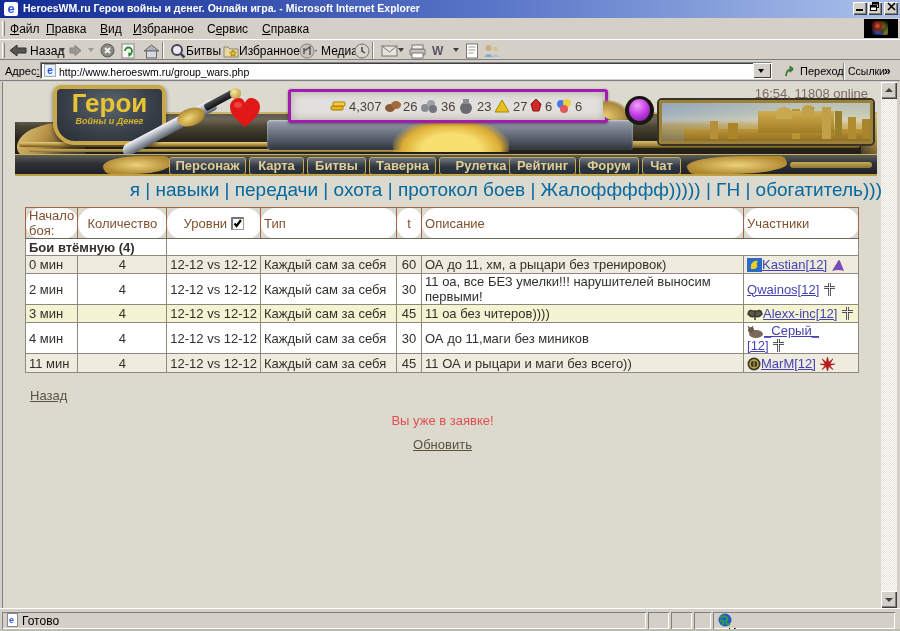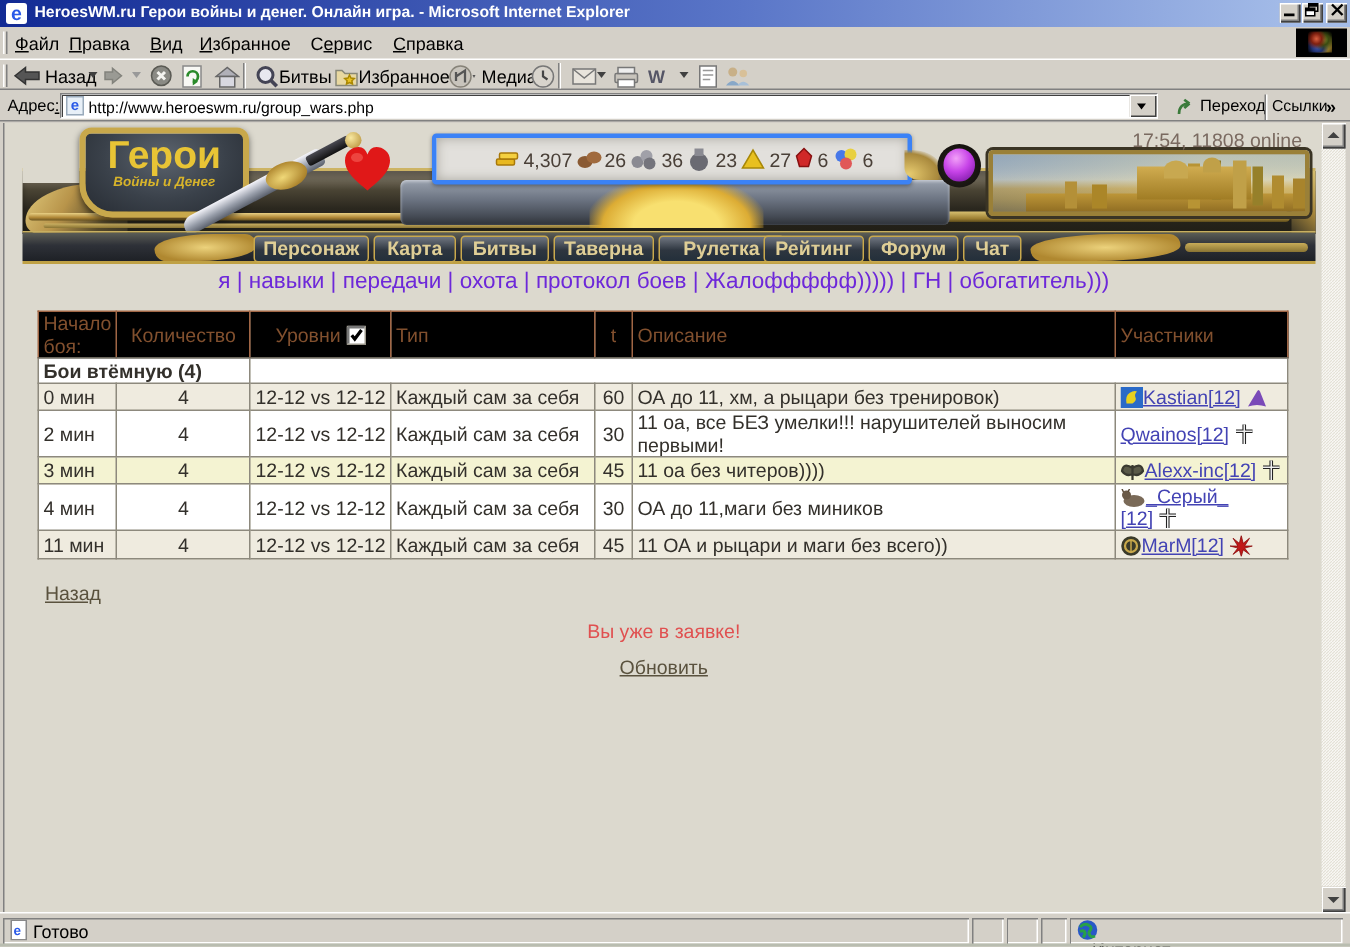--- a/index.html
+++ b/index.html
@@ -50,40 +50,40 @@
 #pipes2{position:absolute;left:14px;top:53px;width:400px;height:3px;background:linear-gradient(#ccb264,#8a7433);border-radius:2px;}
 #barc-r{position:absolute;right:0;top:18px;width:16px;height:42px;background:linear-gradient(45deg,#3a3526,#a8883c 50%,#d8c070);}
 #shield{position:absolute;left:38px;top:-11px;width:113px;height:60px;background:radial-gradient(ellipse at 50% 30%,#5c646e,#3a414a 55%,#272c33);border:4px solid #c8a84b;border-radius:8px 8px 22px 22px;text-align:center;color:#e8c435;box-shadow:0 2px 4px rgba(0,0,0,.5);}
 #shield .t1{font-size:26px;font-weight:bold;line-height:28px;}
 #shield .t2{font-size:9px;font-weight:bold;line-height:9px;color:#d8b42a;font-style:italic;}
 #sword{position:absolute;left:102px;top:26px;width:104px;height:12px;background:linear-gradient(#f4f4fa,#9aa0ac 55%,#5a606c);transform:rotate(-28deg);border-radius:7px 3px 3px 0;}
 #hilt{position:absolute;left:188px;top:1px;width:32px;height:7px;background:linear-gradient(#4a4a52,#111);transform:rotate(-28deg);border-radius:2px;}
 #guard{position:absolute;left:162px;top:12px;width:28px;height:18px;background:radial-gradient(ellipse at 40% 50%,#f0d878,#b08830 70%,#8a6820);transform:rotate(-28deg);border-radius:40% 60% 40% 60%;}
 #pommel{position:absolute;left:215px;top:-8px;width:11px;height:11px;border-radius:50%;background:radial-gradient(circle at 35% 35%,#f8e8a0,#b08830);}
 #heart{position:absolute;left:213px;top:1px;width:34px;height:32px;}
-#resbar{position:absolute;left:273px;top:-7px;width:320px;height:34px;background:#e2e0dc;border:3px solid #3b82f6;border-radius:3px;box-shadow:inset 0 0 8px #a8a69e,0 1px 3px rgba(0,0,0,.4);font-size:13px;color:#4a4038;line-height:28px;white-space:nowrap;}
+#resbar{position:absolute;left:273px;top:-7px;width:320px;height:34px;background:#e2e0dc;border:3px solid #a21caf;border-radius:3px;box-shadow:inset 0 0 8px #a8a69e,0 1px 3px rgba(0,0,0,.4);font-size:13px;color:#4a4038;line-height:28px;white-space:nowrap;}
 #coins{position:absolute;left:378px;top:22px;width:116px;height:34px;background:radial-gradient(ellipse at 50% 95%,#f8e070 35%,#dcac34 60%,rgba(150,110,30,0) 75%);}
 #orb{position:absolute;left:610px;top:0px;width:29px;height:29px;border-radius:50%;background:radial-gradient(circle at 45% 55%,#2a2520,#15120e 70%);}
 #orb i{position:absolute;left:4px;top:3px;width:21px;height:22px;border-radius:50%;background:radial-gradient(circle at 40% 30%,#f2a0f8,#c743e8 45%,#8c22b4 80%,#6a1090);}
 #city{position:absolute;left:644px;top:4px;width:214px;height:44px;border:3px solid #9a8038;border-radius:3px;background:linear-gradient(#a7b6c2 0%,#c2c8c2 34%,#ccccbc 44%,#c09a40 60%,#a8842c 78%,#7a5f1e 100%);overflow:hidden;box-shadow:0 0 0 2px #3a3424;}
 #city .wall{position:absolute;left:22px;top:26px;width:192px;height:14px;background:linear-gradient(#bd9638,#8a6820);}
 #city .t1b{position:absolute;left:96px;top:8px;width:76px;height:22px;background:linear-gradient(#d0ac50,#a07c24);}
 #city .dome{position:absolute;left:114px;top:4px;width:16px;height:12px;border-radius:50% 50% 0 0;background:#c8a850;}
 #city .dome2{position:absolute;left:140px;top:2px;width:12px;height:10px;border-radius:50% 50% 0 0;background:#c0a048;}
 #city .tw1{position:absolute;left:48px;top:18px;width:8px;height:18px;background:#b49038;}
 #city .tw2{position:absolute;left:160px;top:4px;width:9px;height:32px;background:#c0a048;}
 #city .tw3{position:absolute;left:186px;top:14px;width:8px;height:22px;background:#b08c30;}
 #navstrip{position:absolute;left:0px;top:58px;width:862px;height:22px;background:linear-gradient(#5c5e56 0%,#2e3138 45%,#1e2126 100%);border-top:1px solid #c8b060;border-bottom:2px solid #bfa145;}
 .wing{position:absolute;top:1px;width:68px;height:18px;background:radial-gradient(ellipse at 50% 50%,#ecd27c,#b08830 75%);border-radius:60% 8px 60% 8px;}
 .navbtn{position:absolute;top:61px;height:18px;background:linear-gradient(#707680,#2e3640 55%,#232f3a);border:1px solid #c9a94e;border-radius:3px;color:#dfce96;font-size:13px;font-weight:bold;text-align:center;line-height:16px;}
-#submenu{position:absolute;left:0;top:97px;width:879px;text-align:center;font-size:15px;color:#6d28d9;}
+#submenu{position:absolute;left:0;top:97px;width:879px;text-align:right;font-size:19px;color:#0369a1;}
 
 table{border-collapse:collapse;position:absolute;left:22px;top:125px;font-size:13px;color:#33302b;}
 td{border:1px solid #8d897d;padding:0px 3px;font-weight:normal;vertical-align:middle;}
-tr.hdr td{background:#000000;color:#82502e;height:30px;border-color:#a06645;border-bottom-color:#6a665c;}
+tr.hdr td{background:#ffffff;color:#82502e;height:30px;border-color:#a06645;border-bottom-color:#6a665c;border-radius:15px;}
 .beige{background:#efebdf;}
 .yellow{background:#f4f3d2;}
 .white{background:#fff;}
 td a{color:#4343b4;text-decoration:underline;}
 .ctr{text-align:center;}
 .nw{white-space:nowrap;}
 td svg{vertical-align:-3px;}
 </style></head>
 <body>
 <div id="win">
@@ -194,21 +194,21 @@
     <svg style="position:absolute;left:784px;top:4px;" width="14" height="13">
         <path d="M2 11 Q2 4 9 4 M9 4 L5.5 1.5 M9 4 L5.5 7" stroke="#3a7a3a" stroke-width="1.8" fill="none"></path>
       </svg>
     <span style="position:absolute;left:800px;top:4px;font-size:11px;">Переход</span>
     <div class="tsep" style="left:843px;top:2px;"></div>
     <span style="position:absolute;left:848px;top:4px;font-size:10.5px;">Ссылки</span>
     <span style="position:absolute;left:884px;top:3px;font-weight:bold;">»</span>
   </div>
   <div id="viewport" class="abs">
     <div id="page">
-      <div style="position:absolute;left:595px;top:4px;width:270px;text-align:right;font-size:13px;color:#7a6a60;z-index:6;">17:54, 11808 online</div>
+      <div style="position:absolute;left:595px;top:4px;width:270px;text-align:right;font-size:13px;color:#7a6a60;z-index:6;">16:54, 11808 online</div>
       <div id="banner">
         <div id="mainbar"></div>
           <div style="position:absolute;left:0;top:16px;width:38px;height:10px;background:#DCD9CE;"></div>
         <div id="barc-l"></div>
           <div id="barc-r"></div>
         <div id="pipes"></div>
           <div id="pipes2"></div>
           <div style="position:absolute;left:455px;top:45px;width:390px;height:7px;background:linear-gradient(#d8c070,#9a7c30 70%,#5a4a1c);border-radius:3px;"></div>
           <div style="position:absolute;left:252px;top:24px;width:366px;height:30px;background:linear-gradient(#9aa2ae 0%,#6a7280 45%,#464c56 80%,#2e3238);border-radius:4px;box-shadow:inset 0 1px 2px #c8ccd4;"></div>
         <div id="coins"></div>

